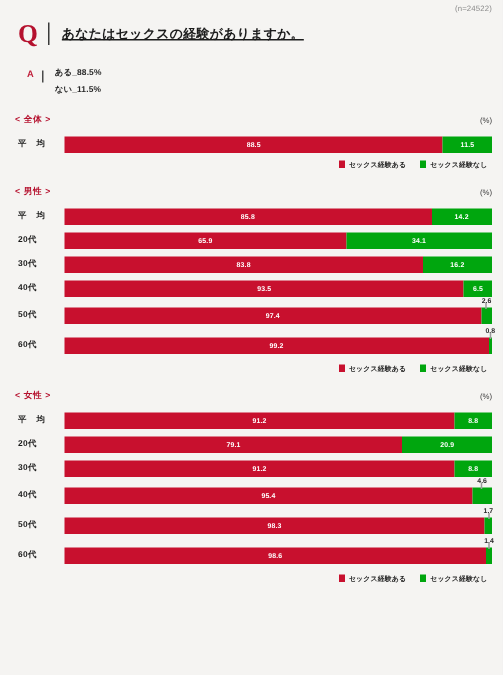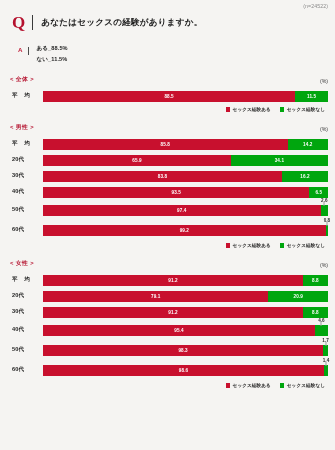--- a/index.html
+++ b/index.html
@@ -44,20 +44,21 @@
     width: 1px;
     height: 15px;
     background: #3a3a3a;
     margin-right: 8px;
   }
   .qtext {
     font-size: 8.6px;
     font-weight: 700;
     color: #1c1c1c;
     letter-spacing: 0.2px;
+    text-decoration: underline;
   }
 
   
   .arow {
     display: flex;
     align-items: flex-start;
     padding: 14px 0 0 18px;
   }
   .amark {
     font-size: 6.2px;

